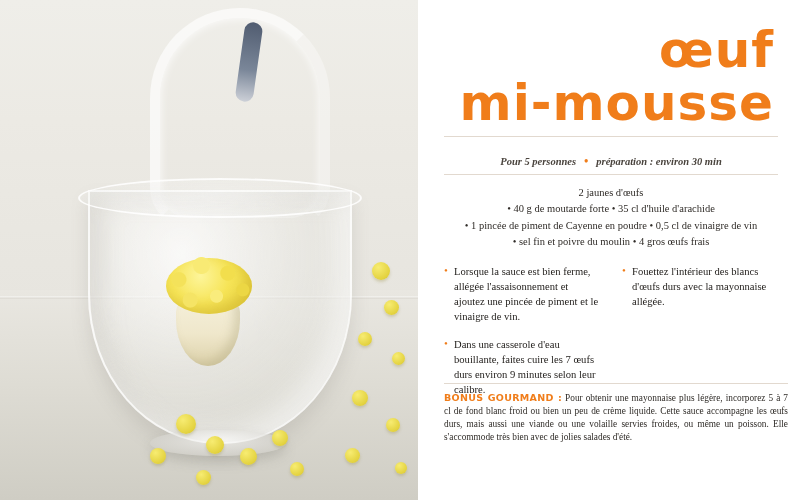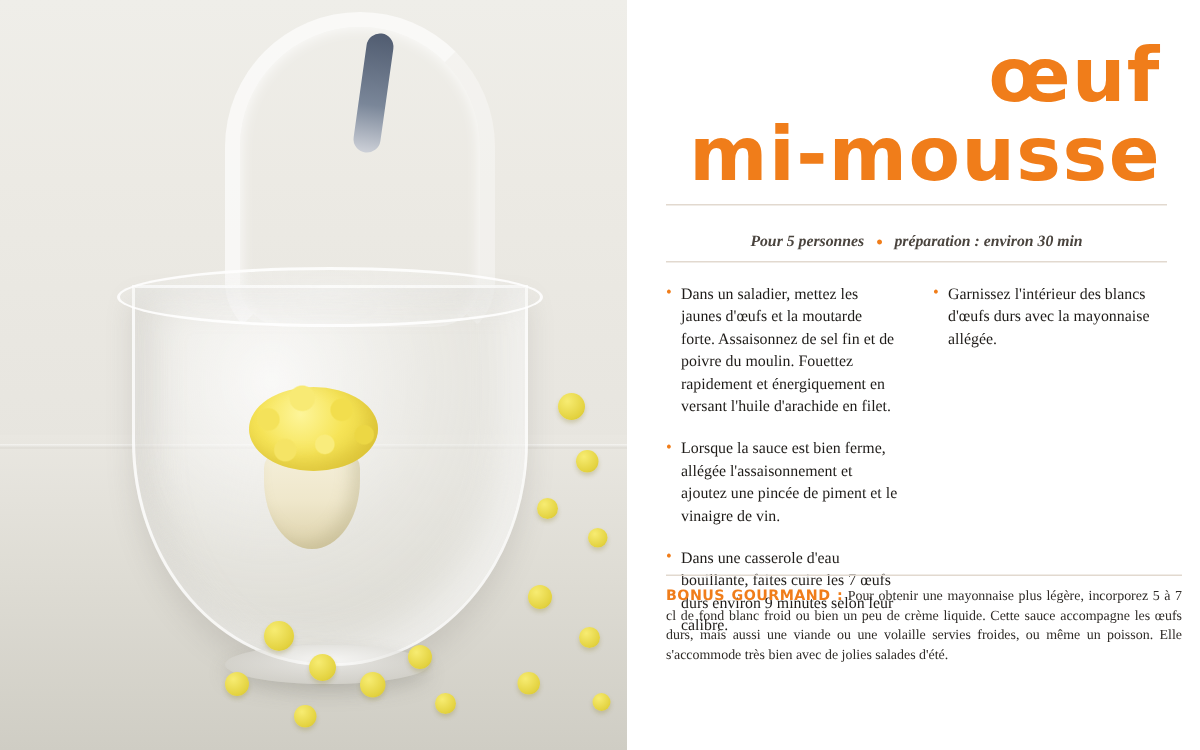--- a/index.html
+++ b/index.html
@@ -290,29 +290,34 @@
     </div>
 
     <div class="rule top"></div>
     <div class="meta-row">
       <span>Pour 5 personnes</span>
       <span class="dot">•</span>
       <span>préparation : environ 30 min</span>
     </div>
     <div class="rule"></div>
 
+    <div class="ingredients">
+      <div>2 jaunes d'œufs</div>
+      <div>• 40 g de moutarde forte • 35 cl d'huile d'arachide</div>
+      <div>• 1 pincée de piment de Cayenne en poudre • 0,5 cl de vinaigre de vin</div>
+      <div>• sel fin et poivre du moulin • 4 gros œufs frais</div>
+    </div>
 
     <div class="columns">
       <div class="col">
-        <div class="step">Dans un saladier, mettez les jaunes d'œufs et la moutarde forte. Assaisonnez de sel fin et de poivre du moulin. Fouettez rapidement et énergiquement en versant l'huile d'arachide en filet.</div>
         <div class="step">Lorsque la sauce est bien ferme, allégée l'assaisonnement et ajoutez une pincée de piment et le vinaigre de vin.</div>
         <div class="step">Dans une casserole d'eau bouillante, faites cuire les 7 œufs durs environ 9 minutes selon leur calibre.</div>
       </div>
       <div class="col">
-        <div class="step">Garnissez l'intérieur des blancs d'œufs durs avec la mayonnaise allégée.</div>
+        <div class="step">Fouettez l'intérieur des blancs d'œufs durs avec la mayonnaise allégée.</div>
       </div>
     </div>
 
     <div class="bonus">
       <div class="rule"></div>
       <div class="bonus-text">
         <span class="bonus-label">BONUS GOURMAND :</span>
         <span class="bonus-body">Pour obtenir une mayonnaise plus légère, incorporez 5 à 7 cl de fond blanc froid ou bien un peu de crème liquide. Cette sauce accompagne les œufs durs, mais aussi une viande ou une volaille servies froides, ou même un poisson. Elle s'accommode très bien avec de jolies salades d'été.</span>
       </div>
     </div>

